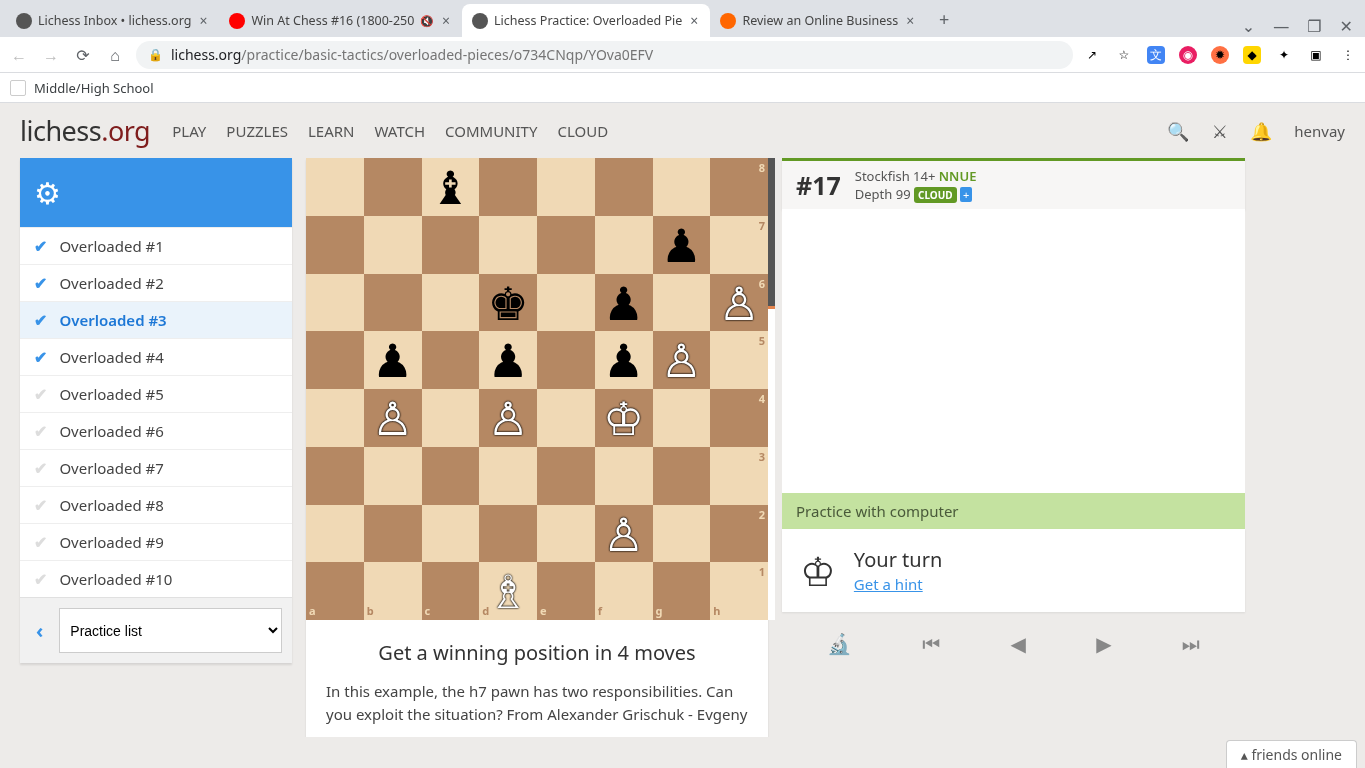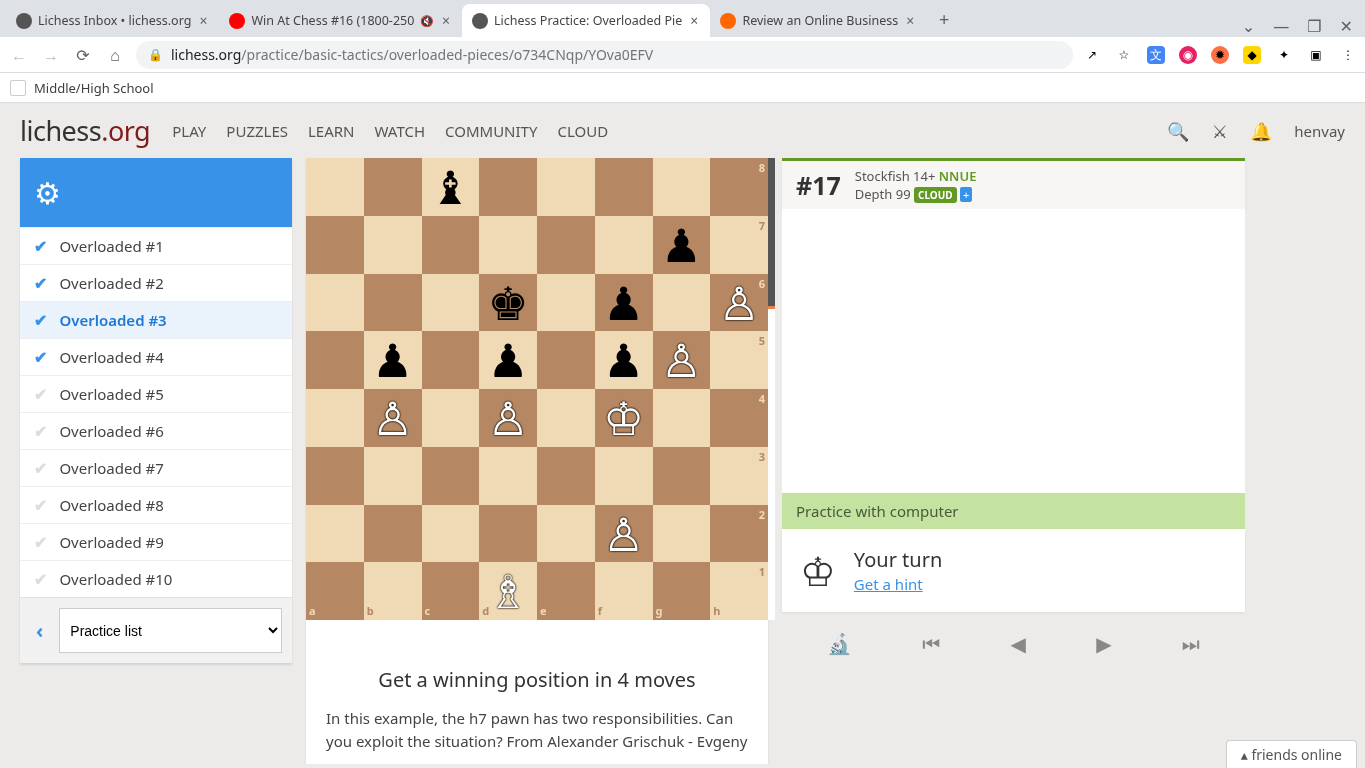--- a/index.html
+++ b/index.html
@@ -68,21 +68,21 @@
 .coord.onlight { color: #b58863; }
 .coord.ondark { color: #f0d9b5; }
 .piece { position: absolute; width: 57.75px; height: 57.75px; font-size: 46px; line-height: 57.75px; text-align: center; cursor: grab; }
 .piece.w { color: #fff; text-shadow: 0 0 2px #000, 0 0 2px #000; }
 .piece.b { color: #000; }
 .evalbar { position: absolute; right: -7px; top: 0; width: 7px; height: 462px; background: #ccc; }
 .evalbar .wfill { position: absolute; bottom: 0; width: 100%; background: #fff; }
 .evalbar .bfill { position: absolute; top: 0; width: 100%; background: #555; }
 .evalmark { position: absolute; right: -7px; width: 7px; height: 3px; background: #d85000; opacity: 0.7; }
 
-.goal { text-align: center; font-size: 20px; color: #333; margin-top: 46px; padding: 0 20px; }
+.goal { text-align: center; font-size: 20px; color: #333; margin-top: 19px; padding: 0 20px; }
 .desc { font-size: 15px; color: #444; margin-top: 14px; padding: 0 20px; line-height: 1.5; }
 
 
 .right { width: 463px; }
 .engine-box { background: #f7f6f5; border-top: 3px solid #629924; display: flex; align-items: center; padding: 6px 14px; gap: 14px; box-shadow: 0 2px 2px rgba(0,0,0,0.08); }
 .engine-box .eval { font-size: 25px; font-weight: bold; color: #333; }
 .engine-meta { font-size: 13px; color: #555; line-height: 1.4; }
 .engine-meta .nnue { color: #629924; font-weight: 600; }
 .engine-meta .cloud { background: #629924; color: #fff; font-size: 10px; padding: 1px 4px; border-radius: 3px; font-weight: bold; }
 .engine-meta .plus { background: #3893e8; color: #fff; font-size: 11px; padding: 0 3px; border-radius: 2px; }

